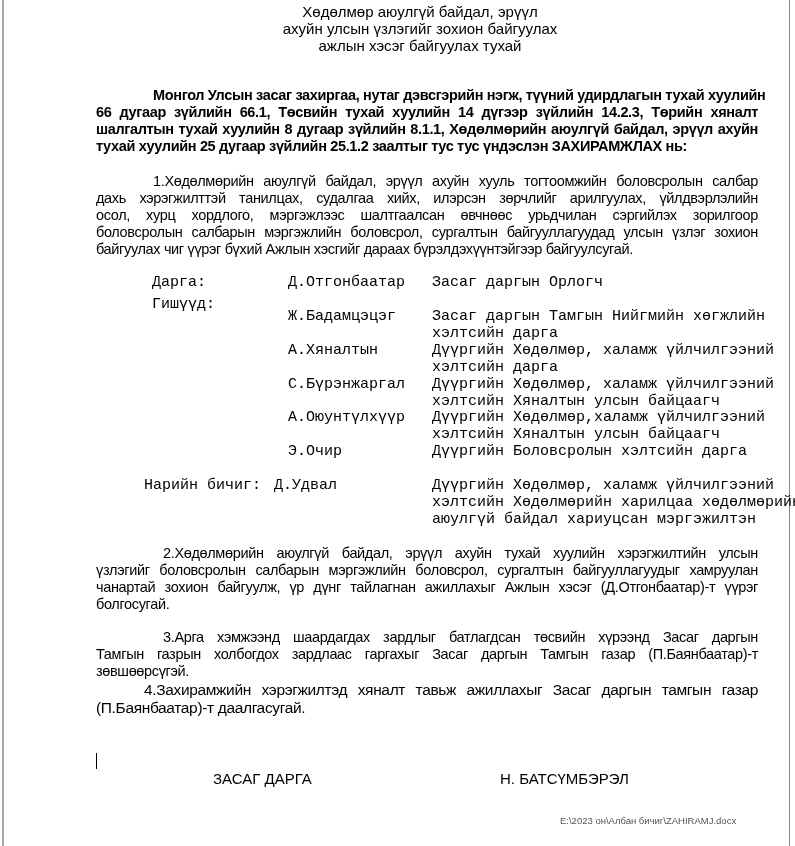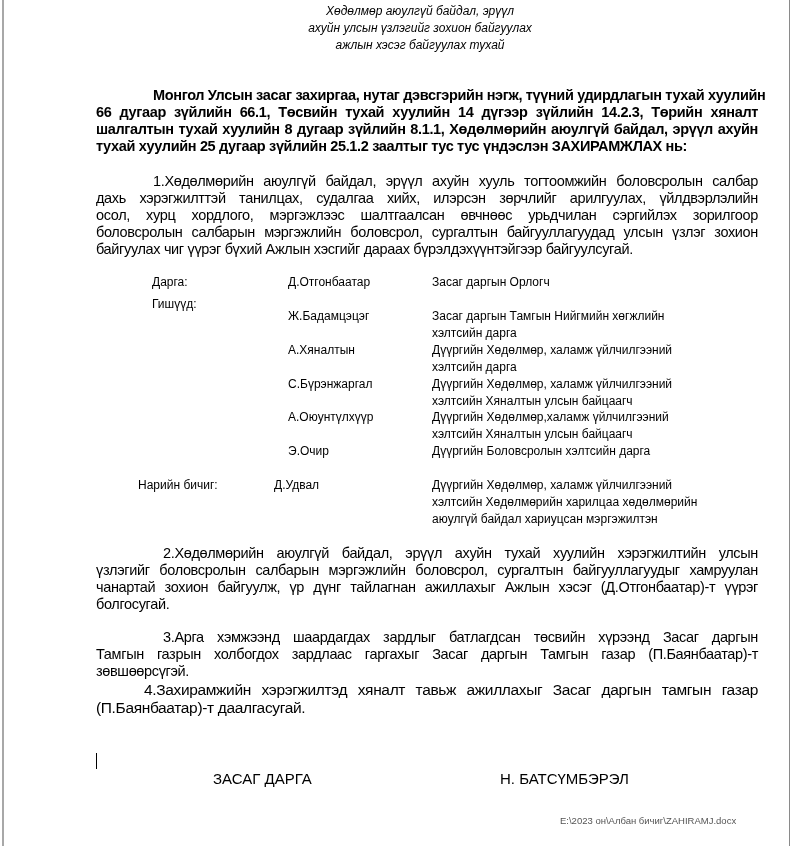--- a/index.html
+++ b/index.html
@@ -5,34 +5,34 @@
   html, body { margin: 0; padding: 0; background: #ffffff; }
   body {
     width: 795px; height: 846px; position: relative; overflow: hidden;
     font-family: "Liberation Sans", sans-serif; color: #000;
   }
   .edge-left { position: absolute; left: 2px; top: 0; width: 2px; height: 846px; background: #a8a8a8; }
   .edge-right { position: absolute; left: 789px; top: 0; width: 1px; height: 846px; background: #8a8a8a; }
 
   .title {
     position: absolute; left: 230px; top: 3px; width: 380px;
-    text-align: center; font-size: 12px; line-height: 17px; font-style: italic;
+    text-align: center; font-size: 15px; line-height: 17px;
   }
   .title div { white-space: nowrap; }
 
   .para {
     position: absolute; left: 96px; width: 662px;
     font-size: 14.5px; line-height: 17px; text-align: justify;
     font-family: "Liberation Sans", sans-serif;
     letter-spacing: -0.35px;
   }
   .para .ln { display: block; text-align: justify; text-align-last: justify; white-space: nowrap; }
   .para .ln.last { text-align-last: left; }
 
-  .cell { position: absolute; font-size: 12px; line-height: 17px; white-space: nowrap; }
+  .cell { position: absolute; font-size: 15px; line-height: 17px; white-space: nowrap; font-family: Liberation Mono, monospace; }
 
   .sig { position: absolute; font-size: 15px; line-height: 18px; white-space: nowrap; }
   .cursor { position: absolute; left: 96px; top: 753px; width: 1px; height: 16px; background: #000; }
   .footer { position: absolute; left: 560px; top: 815px; font-size: 9.5px; color: #555; white-space: nowrap; }
 </style>
 </head>
 <body>
 
 <div class="edge-left"></div>
 <div class="edge-right"></div>
@@ -76,21 +76,21 @@
 <div class="cell" style="left:432px; top:376px;">Дүүргийн Хөдөлмөр, халамж үйлчилгээний</div>
 <div class="cell" style="left:432px; top:393px;">хэлтсийн Хяналтын улсын байцаагч</div>
 
 <div class="cell" style="left:288px; top:409px;">А.Оюунтүлхүүр</div>
 <div class="cell" style="left:432px; top:409px;">Дүүргийн Хөдөлмөр,халамж үйлчилгээний</div>
 <div class="cell" style="left:432px; top:426px;">хэлтсийн Хяналтын улсын байцаагч</div>
 
 <div class="cell" style="left:288px; top:443px;">Э.Очир</div>
 <div class="cell" style="left:432px; top:443px;">Дүүргийн Боловсролын хэлтсийн дарга</div>
 
-<div class="cell" style="left:138px; top:477px;">Нарийн бичиг:</div>
+<div class="cell" style="left:144px; top:477px;">Нарийн бичиг:</div>
 <div class="cell" style="left:274px; top:477px;">Д.Удвал</div>
 <div class="cell" style="left:432px; top:477px;">Дүүргийн Хөдөлмөр, халамж үйлчилгээний</div>
 <div class="cell" style="left:432px; top:494px;">хэлтсийн Хөдөлмөрийн харилцаа хөдөлмөрийн</div>
 <div class="cell" style="left:432px; top:511px;">аюулгүй байдал хариуцсан мэргэжилтэн</div>
 
 <div class="para" style="top:545px;">
   <span class="ln" style="padding-left:67px; width:595px;">2.Хөдөлмөрийн аюулгүй байдал, эрүүл ахуйн тухай хуулийн хэрэгжилтийн улсын</span>
   <span class="ln">үзлэгийг боловсролын салбарын мэргэжлийн боловсрол, сургалтын байгууллагуудыг хамруулан</span>
   <span class="ln">чанартай зохион байгуулж, үр дүнг тайлагнан ажиллахыг Ажлын хэсэг (Д.Отгонбаатар)-т үүрэг</span>
   <span class="ln last">болгосугай.</span>

